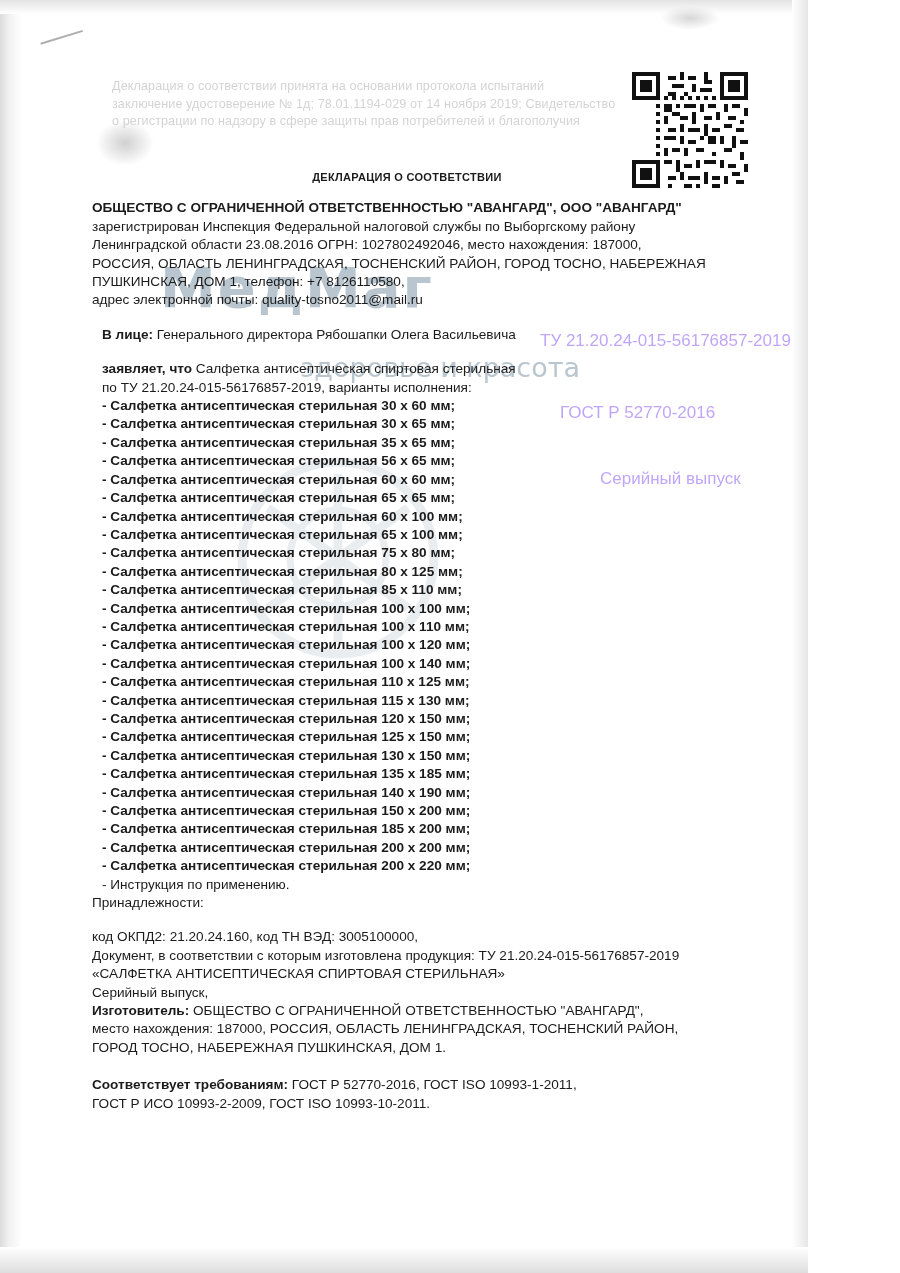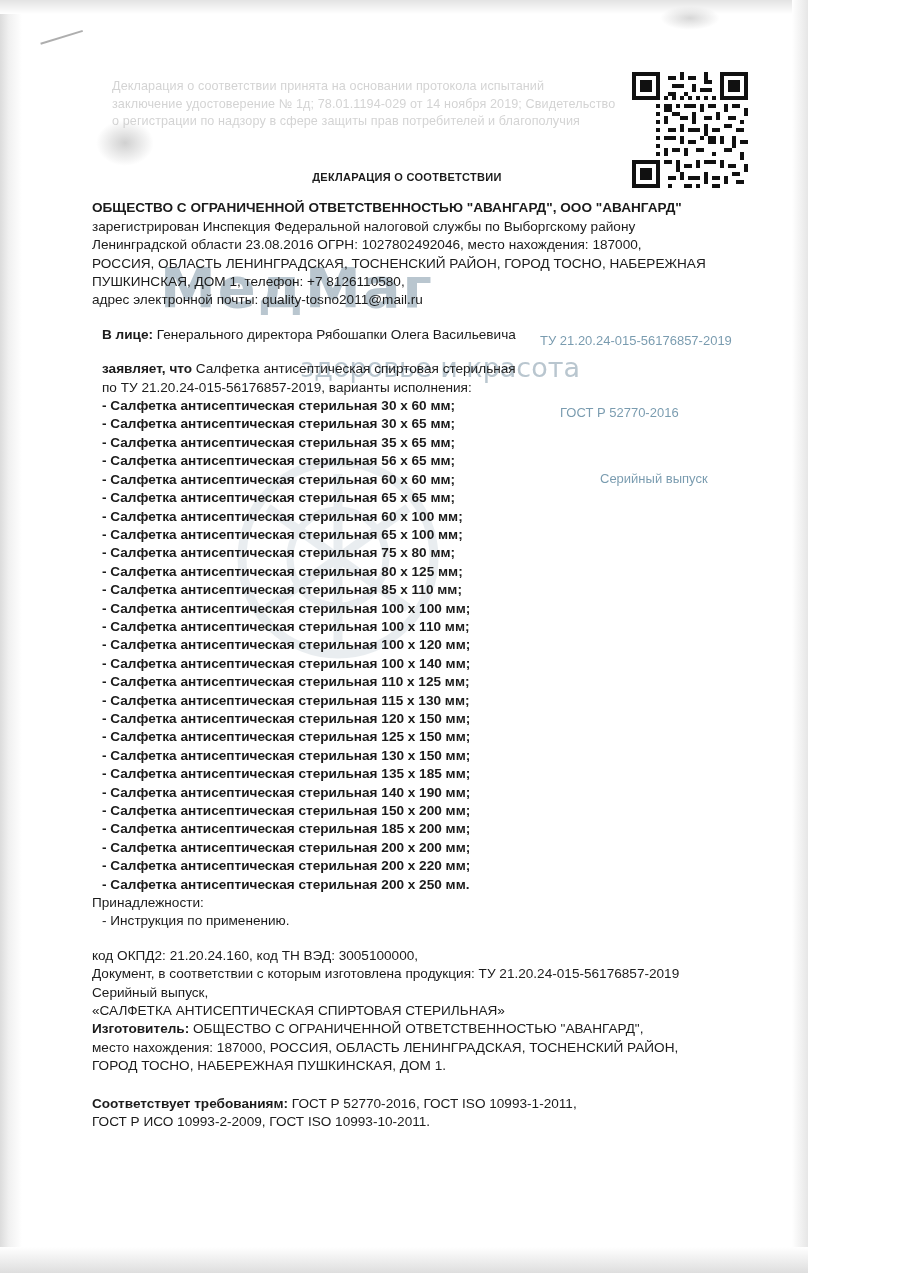--- a/index.html
+++ b/index.html
@@ -74,22 +74,22 @@
     line-height: 17.5px;
     color: #b9b9b9;
     opacity: .62;
     letter-spacing: .1px;
   }
   .bleed div { white-space: nowrap; overflow: hidden; }
 
   
   .ghost {
     position: absolute;
-    color: #0c4a6e;
-    font-size: 13px;
+    color: #8b5cf6;
+    font-size: 17px;
     line-height: 17px;
     opacity: .55;
     white-space: nowrap;
   }
 
   
   .qr {
     position: absolute;
     right: 60px;
     top: 72px;
@@ -359,35 +359,34 @@
       <li>- Салфетка антисептическая стерильная 115 х 130 мм;</li>
       <li>- Салфетка антисептическая стерильная 120 х 150 мм;</li>
       <li>- Салфетка антисептическая стерильная 125 х 150 мм;</li>
       <li>- Салфетка антисептическая стерильная 130 х 150 мм;</li>
       <li>- Салфетка антисептическая стерильная 135 х 185 мм;</li>
       <li>- Салфетка антисептическая стерильная 140 х 190 мм;</li>
       <li>- Салфетка антисептическая стерильная 150 х 200 мм;</li>
       <li>- Салфетка антисептическая стерильная 185 х 200 мм;</li>
       <li>- Салфетка антисептическая стерильная 200 х 200 мм;</li>
       <li>- Салфетка антисептическая стерильная 200 х 220 мм;</li>
-      <li>- Салфетка антисептическая стерильная 200 х 250 мм.</li>
     </ul>
 
     <div class="block">
+      <p class="para indent">- Инструкция по применению.</p>
       <p class="para">Принадлежности:</p>
-      <p class="para indent">- Инструкция по применению.</p>
     </div>
 
     <div class="gap-m"></div>
 
     <div class="block">
       <p class="para">код ОКПД2: 21.20.24.160, код ТН ВЭД: 3005100000,</p>
       <p class="para">Документ, в соответствии с которым изготовлена продукция: ТУ 21.20.24-015-56176857-2019</p>
+      <p class="para">«САЛФЕТКА АНТИСЕПТИЧЕСКАЯ  СПИРТОВАЯ СТЕРИЛЬНАЯ»</p>
       <p class="para">Серийный выпуск,</p>
-      <p class="para">«САЛФЕТКА АНТИСЕПТИЧЕСКАЯ  СПИРТОВАЯ СТЕРИЛЬНАЯ»</p>
     </div>
 
     <div class="block">
       <p class="para">
         <span class="b">Изготовитель:</span>
         <span>ОБЩЕСТВО С ОГРАНИЧЕННОЙ ОТВЕТСТВЕННОСТЬЮ "АВАНГАРД",</span>
       </p>
       <p class="para">место нахождения: 187000, РОССИЯ, ОБЛАСТЬ ЛЕНИНГРАДСКАЯ, ТОСНЕНСКИЙ РАЙОН,</p>
       <p class="para">ГОРОД ТОСНО, НАБЕРЕЖНАЯ ПУШКИНСКАЯ, ДОМ 1.</p>
     </div>

